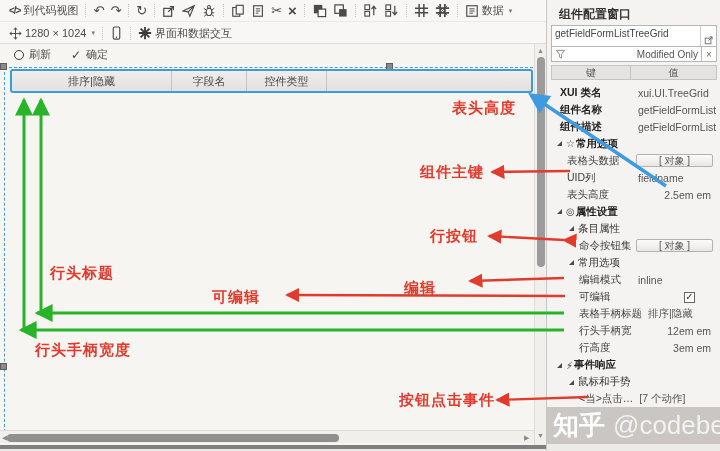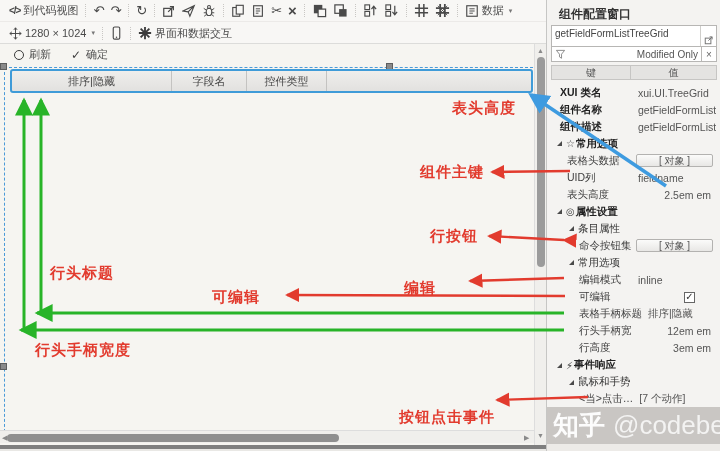--- a/index.html
+++ b/index.html
@@ -285,21 +285,21 @@
       <div class="gh-cell" style="flex:1"></div>
     </div>
 
     <div class="ann" style="left:452px;top:55px">表头高度</div>
     <div class="ann" style="left:420px;top:119px">组件主键</div>
     <div class="ann" style="left:430px;top:183px">行按钮</div>
     <div class="ann" style="left:404px;top:235px">编辑</div>
     <div class="ann" style="left:212px;top:244px">可编辑</div>
     <div class="ann" style="left:50px;top:220px">行头标题</div>
     <div class="ann" style="left:35px;top:297px">行头手柄宽度</div>
-    <div class="ann" style="left:399px;top:364px">按钮点击事件</div>
+    <div class="ann" style="left:399px;top:347px">按钮点击事件</div>
 
     <div id="vscroll">
       <span class="sArrow" style="left:2px;top:3px">▲</span>
       <span class="sArrow" style="left:2px;top:388px">▼</span>
       <div id="vthumb"></div>
     </div>
     <div id="hscroll">
       <span class="sArrow" style="left:2px;top:3px">◀</span>
       <span class="sArrow" style="left:524px;top:3px">▶</span>
       <div id="hthumb"></div>

